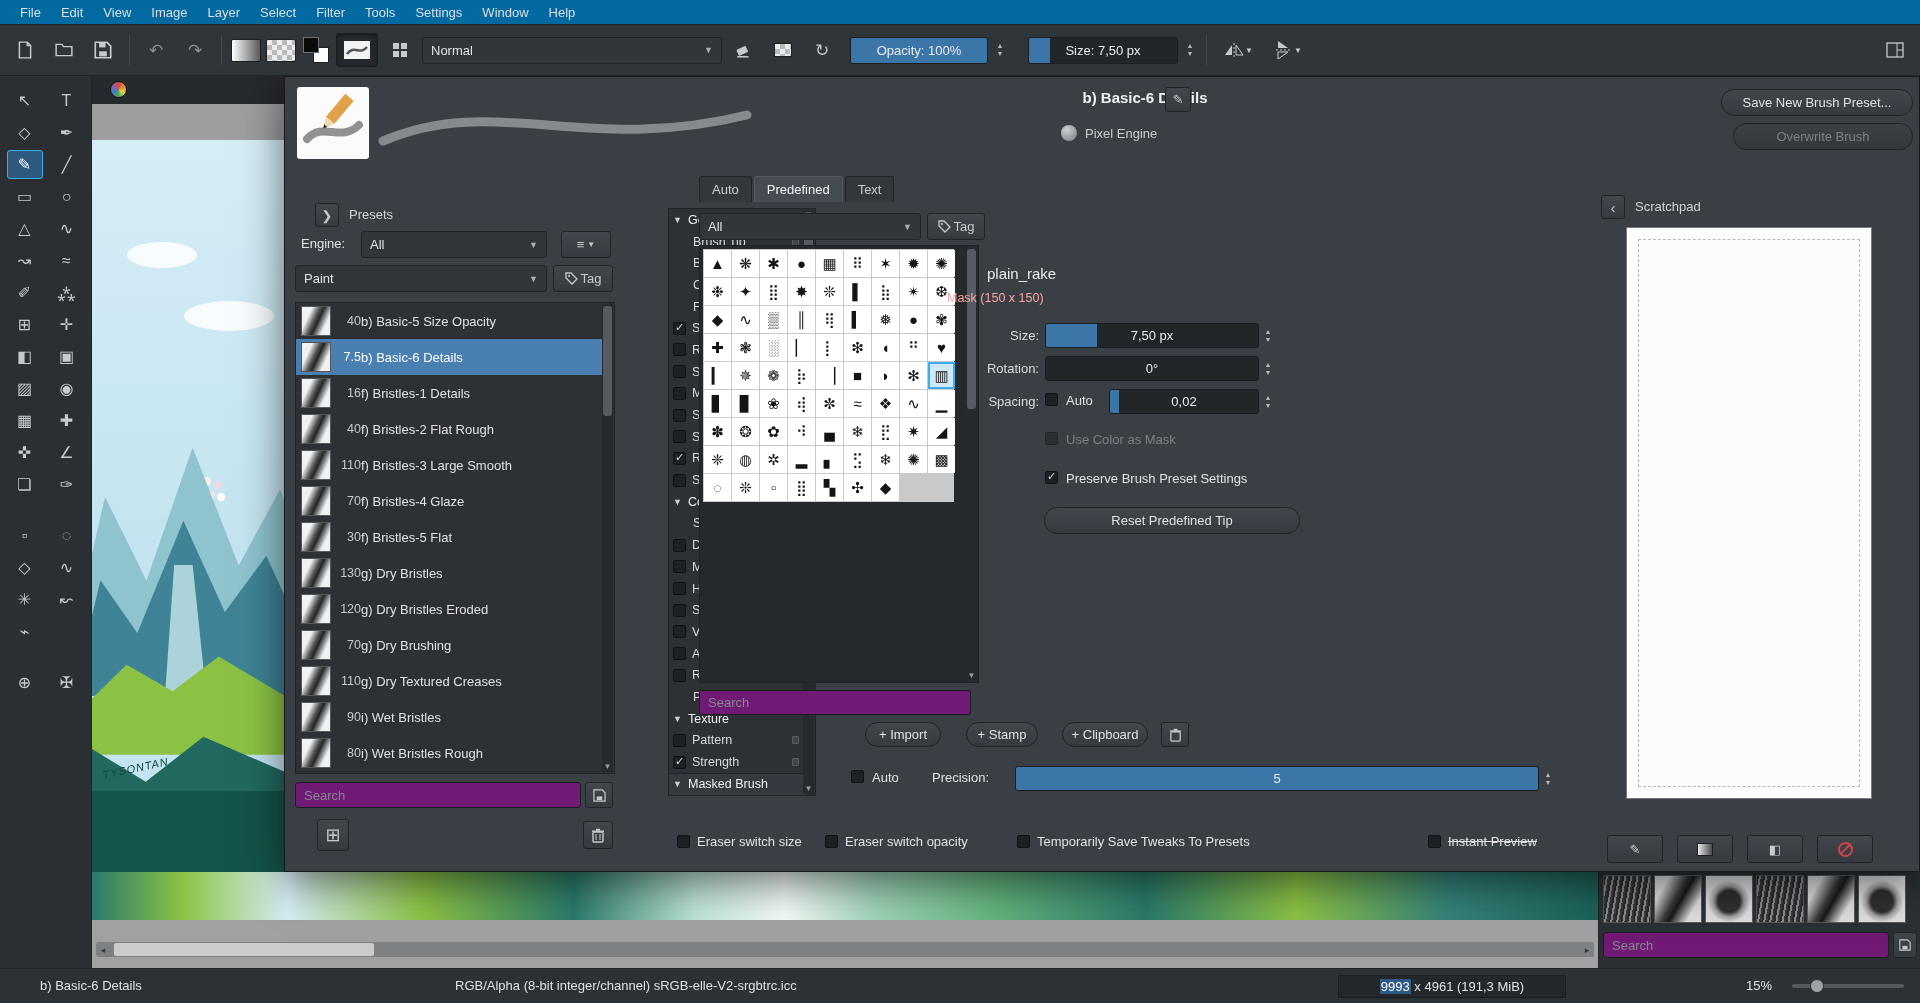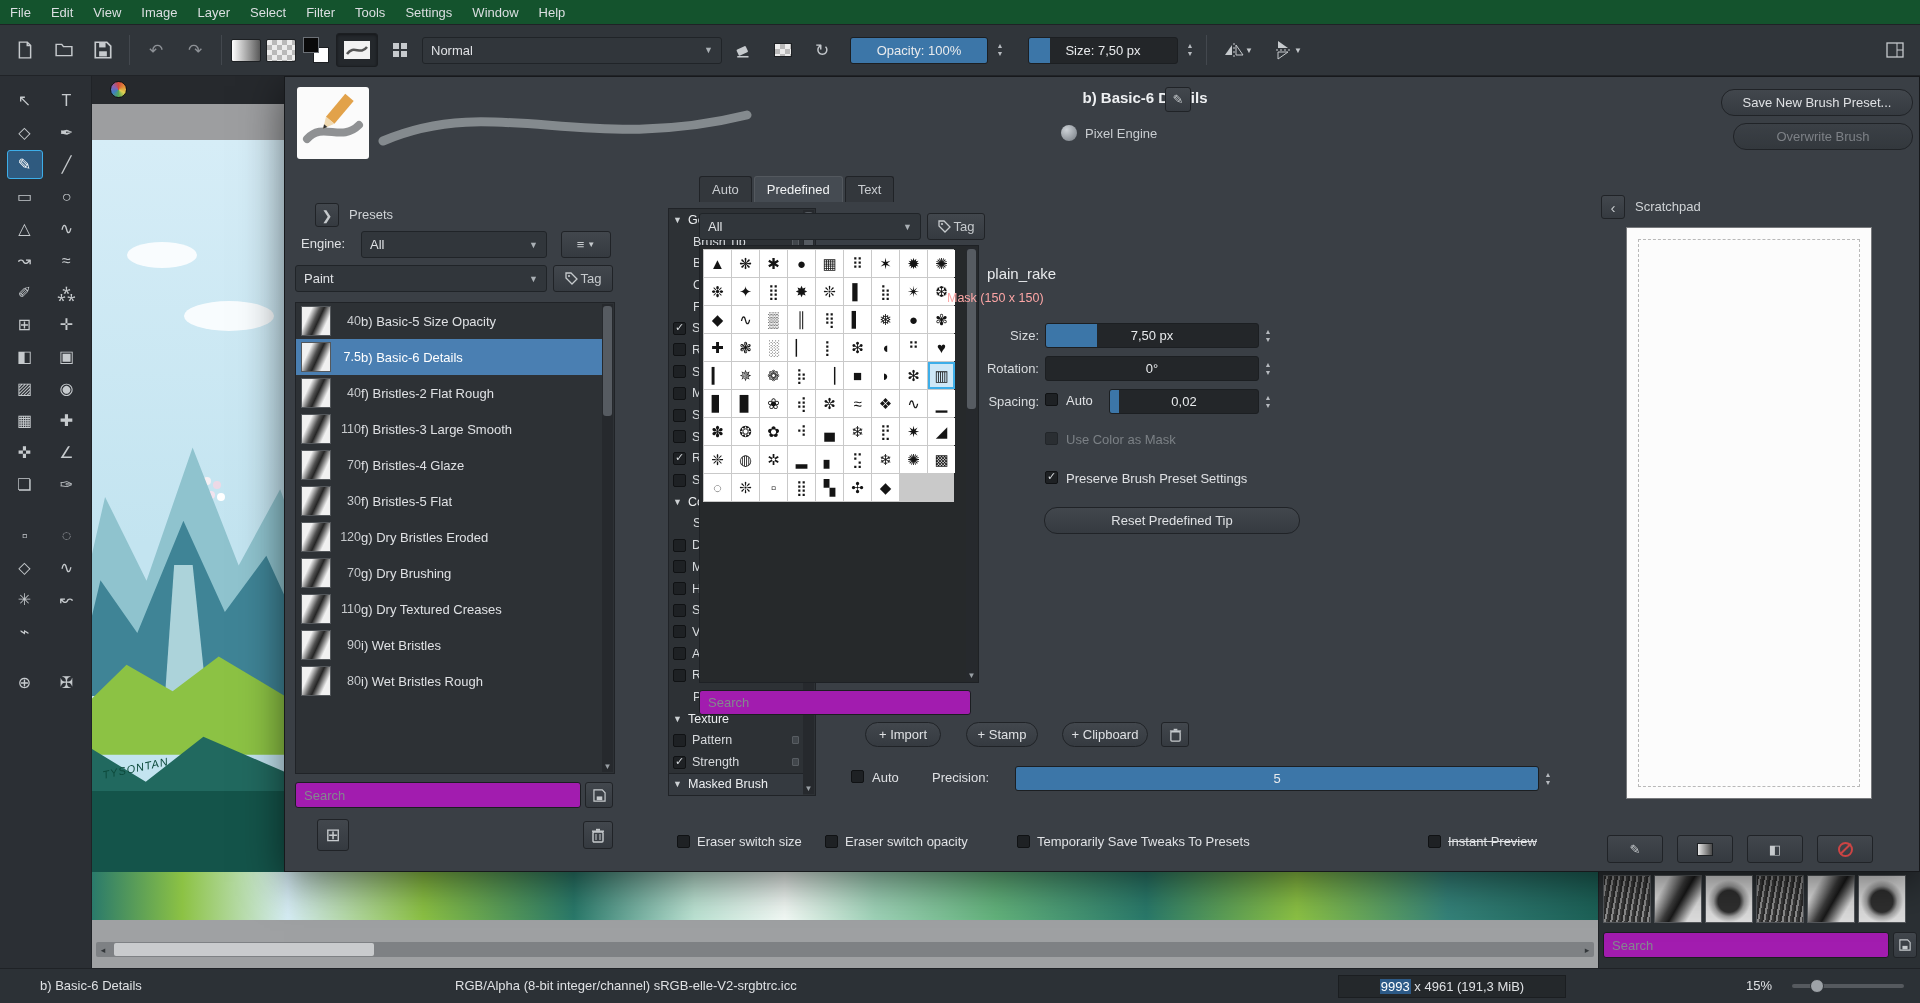--- a/index.html
+++ b/index.html
@@ -1,20 +1,20 @@
 <!DOCTYPE html>
 <html><head>
 <meta charset="utf-8">
 <style>
   *{margin:0;padding:0;box-sizing:border-box}
   body{background:#17191b;overflow:hidden}
   #app{position:relative;width:1920px;height:1003px;background:#2c3136;font-family:"Liberation Sans",sans-serif;font-size:13px;color:#dfe1e4;overflow:hidden}
 
   
-  #menubar{position:absolute;top:0;left:0;right:0;height:25px;background:#14532d;border-bottom:1px solid #1f2226;display:flex;align-items:center;z-index:30}
+  #menubar{position:absolute;top:0;left:0;right:0;height:25px;background:#0369a1;border-bottom:1px solid #1f2226;display:flex;align-items:center;padding-left:10px;z-index:30}
   .menu-item{padding:0 10px;color:#dcdfe2;cursor:default}
 
   
   #toolbar{position:absolute;top:25px;left:0;right:0;height:51px;background:#30353a;border-bottom:1px solid #202327;display:flex;align-items:center;gap:5px;padding:0 8px;z-index:30}
   .tb-btn{width:34px;height:34px;display:flex;align-items:center;justify-content:center;border-radius:3px;color:#c3c7cb;font-size:17px;flex:none}
   .tb-btn.pressed{background:#24282c;border:1px solid #1b1e21;box-shadow:inset 0 1px 3px rgba(0,0,0,.45)}
   .tb-sep{width:1px;height:30px;background:#43484e;margin:0 4px;flex:none}
   .tb-swatch{width:30px;height:23px;border:1px solid #1d2023;border-radius:2px;flex:none}
   .swatch-gradient{background:linear-gradient(90deg,#ffffff,#595959)}
   .checker{background:repeating-conic-gradient(#b9b9b9 0 25%,#ececec 0 50%) 0 0/10px 10px}
@@ -57,21 +57,21 @@
   #hscroll{position:absolute;left:4px;right:4px;top:22px;height:15px;background:#7e8184;border-radius:2px}
   #hscroll .hthumb{position:absolute;left:18px;width:260px;top:1px;bottom:1px;background:#c9cbcd;border-radius:2px}
   .sarr{position:absolute;top:0;bottom:0;width:14px;color:#33373a;font-size:9px;display:flex;align-items:center;justify-content:center}
 
   
   #dialog{position:absolute;left:284px;top:76px;width:1636px;height:796px;background:#3a3f45;border:1px solid #17191c;box-shadow:0 10px 40px rgba(0,0,0,.55);z-index:10}
   #dialog .abs{position:absolute}
   .btn{background:linear-gradient(#42474d,#353a40);border:1px solid #202327;border-radius:13px;color:#dfe1e4;display:flex;align-items:center;justify-content:center;gap:5px}
   .btn.disabled{color:#7d8186;background:linear-gradient(#3b4046,#33383d)}
   .icon-btn{background:linear-gradient(#42474d,#353a40);border:1px solid #202327;border-radius:3px;color:#c6cacd;display:flex;align-items:center;justify-content:center;gap:3px}
-  .text-input{background:#a21caf;border:1px solid #1b1e21;border-radius:3px;color:#dfe1e4;padding:0 8px;font:13px "Liberation Sans",sans-serif;outline:none}
+  .text-input{background:#701a75;border:1px solid #1b1e21;border-radius:3px;color:#dfe1e4;padding:0 8px;font:13px "Liberation Sans",sans-serif;outline:none}
   .text-input::placeholder{color:#83888d}
   .panel{background:#2d3135;border:1px solid #202327}
   .vscroll{position:absolute;right:1px;top:1px;bottom:1px;width:11px;background:#26292d}
   .vthumb{position:absolute;left:1px;right:1px;top:2px;background:#565b61;border-radius:3px}
   .varr{position:absolute;bottom:1px;left:0;right:0;text-align:center;font-size:8px;color:#9aa0a5}
 
   #dlg-title{left:650px;top:12px;width:420px;text-align:center;font-weight:bold;font-size:15px;color:#eef0f2}
   #engine-dot{left:776px;top:48px;width:16px;height:16px;border-radius:50%;background:radial-gradient(circle at 35% 30%,#cdd2d7,#747a81)}
   #engine-label{left:800px;top:49px;color:#c9cdd1}
   #preview-box{left:12px;top:10px;width:72px;height:72px;background:#fbfbfb;border-radius:3px}
@@ -451,37 +451,47 @@
           <span class="preset-size">40</span>
           <span class="preset-name">b) Basic-5 Size Opacity</span>
         </div>
         <div class="preset-row selected" style="margin-right: 12px;">
           <div class="preset-thumb"></div>
           <span class="preset-size">7.5</span>
           <span class="preset-name">b) Basic-6 Details</span>
         </div>
         <div class="preset-row" style="margin-right: 12px;">
           <div class="preset-thumb"></div>
+          <span class="preset-size">16</span>
+          <span class="preset-name">f) Bristles-1 Details</span>
+        </div>
+        <div class="preset-row" style="margin-right: 12px;">
+          <div class="preset-thumb"></div>
           <span class="preset-size">40</span>
           <span class="preset-name">f) Bristles-2 Flat Rough</span>
         </div>
         <div class="preset-row" style="margin-right: 12px;">
           <div class="preset-thumb"></div>
           <span class="preset-size">110</span>
           <span class="preset-name">f) Bristles-3 Large Smooth</span>
         </div>
         <div class="preset-row" style="margin-right: 12px;">
           <div class="preset-thumb"></div>
           <span class="preset-size">70</span>
           <span class="preset-name">f) Bristles-4 Glaze</span>
         </div>
         <div class="preset-row" style="margin-right: 12px;">
           <div class="preset-thumb"></div>
           <span class="preset-size">30</span>
           <span class="preset-name">f) Bristles-5 Flat</span>
+        </div>
+        <div class="preset-row" style="margin-right: 12px;">
+          <div class="preset-thumb"></div>
+          <span class="preset-size">130</span>
+          <span class="preset-name">g) Dry Bristles</span>
         </div>
         <div class="preset-row" style="margin-right: 12px;">
           <div class="preset-thumb"></div>
           <span class="preset-size">120</span>
           <span class="preset-name">g) Dry Bristles Eroded</span>
         </div>
         <div class="preset-row" style="margin-right: 12px;">
           <div class="preset-thumb"></div>
           <span class="preset-size">70</span>
           <span class="preset-name">g) Dry Brushing</span>

